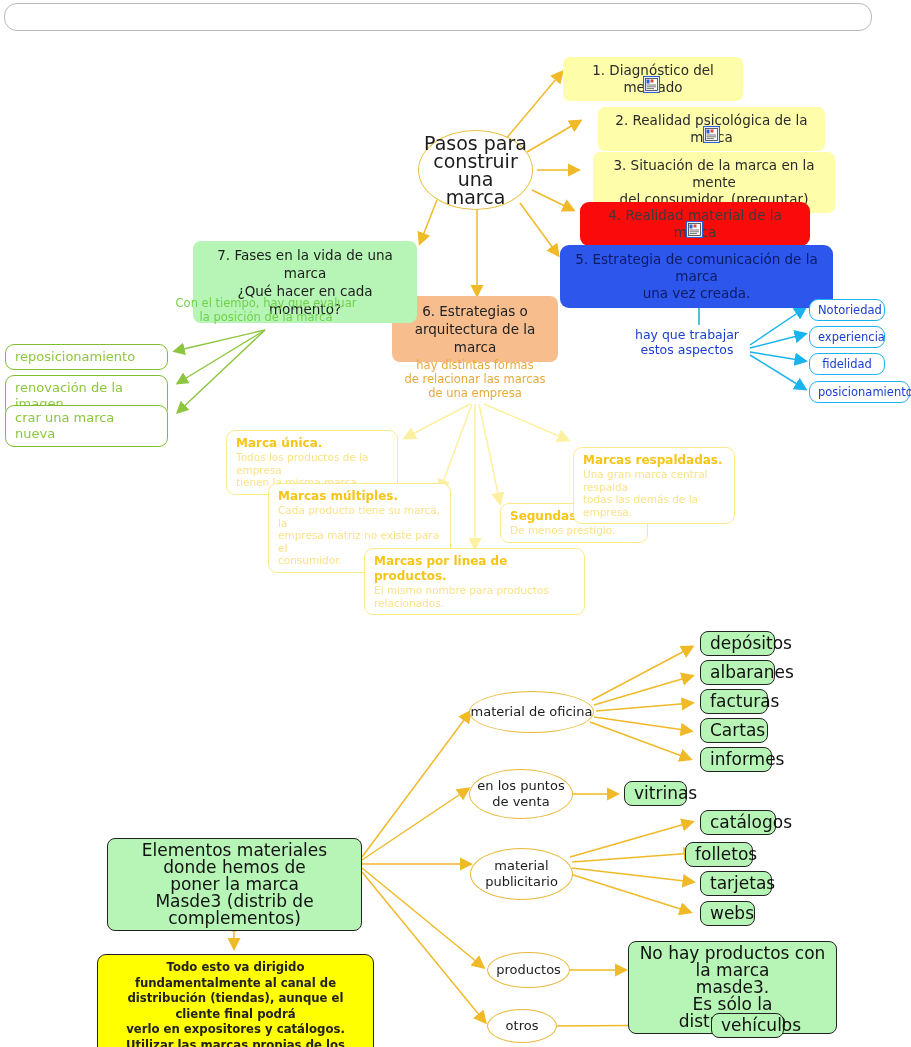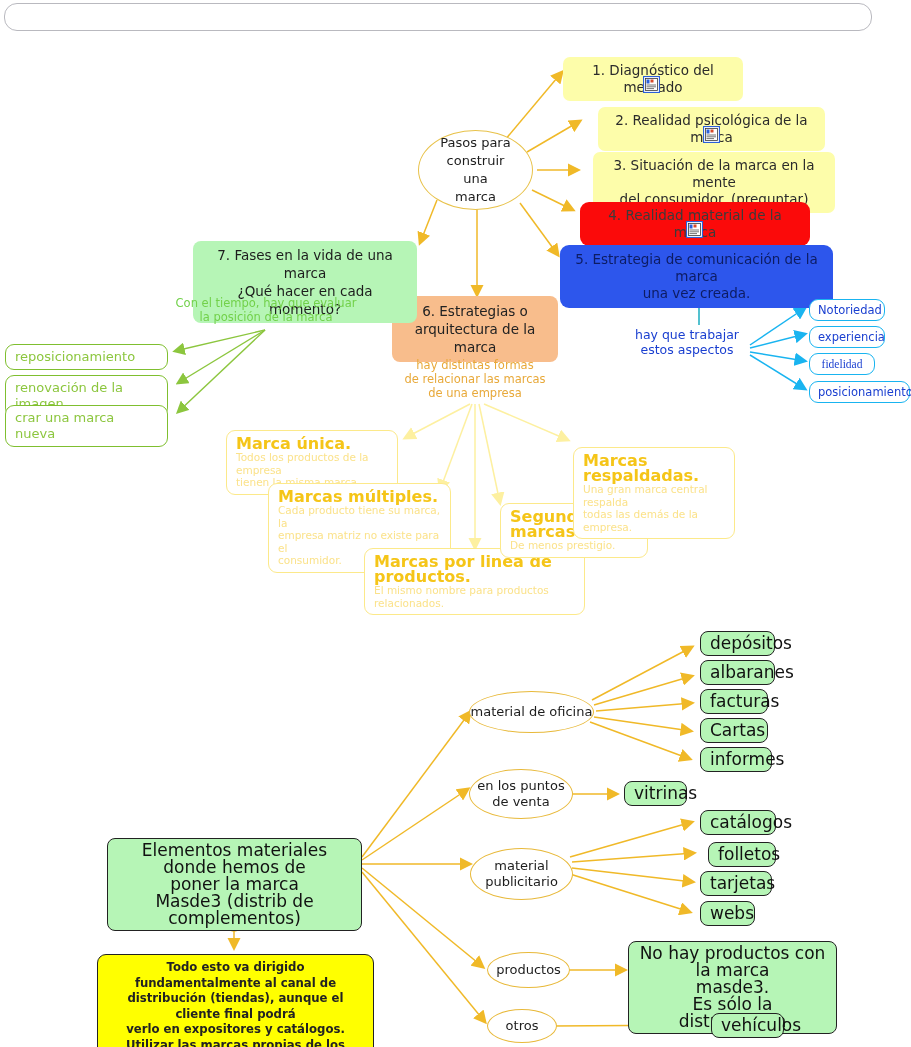--- a/index.html
+++ b/index.html
@@ -57,30 +57,30 @@
     color:#222;font-size:11.7px;line-height:15.5px;padding:5px 8px;font-weight:bold;
   }
   .box-cyan-out{
     background:#ffffff;border:1.4px solid #19b4f0;border-radius:9px;
     color:#1a3fd0;font-size:11.5px;line-height:14px;padding:3px 8px;
   }
   .box-marca{
     background:#ffffff;border:1.2px solid #fce98a;border-radius:9px;
     padding:5px 9px;text-align:left;
   }
-  .box-marca .m-title{color:#f5c518;font-weight:bold;font-size:16px;line-height:15px;}
+  .box-marca .m-title{color:#f5c518;font-weight:bold;font-size:12px;line-height:15px;}
   .box-marca .m-desc{color:#fbe28a;font-size:10.5px;line-height:12.5px;}
 
   .ellipse{
     position:absolute;box-sizing:border-box;
     border:1.3px solid #e8b93a;border-radius:50%;background:#fff;
     display:flex;align-items:center;justify-content:center;text-align:center;
     color:#1d1d1d;font-size:13px;line-height:16px;
   }
-  .ellipse.central{border-color:#e8c24a;font-size:13px;line-height:18px;}
+  .ellipse.central{border-color:#e8c24a;font-size:19px;line-height:18px;}
 
   
   .lbl{position:absolute;text-align:center;}
   .lbl-green{color:#72d14a;font-size:11.5px;line-height:14px;}
   .lbl-orange{color:#e8a93a;font-size:11.5px;line-height:14px;}
   .lbl-blue{color:#1a3fd0;font-size:12.5px;line-height:15px;font-weight:normal;}
 
   
   .note-icon{position:absolute;width:17px;height:17px;}
 </style>
@@ -275,21 +275,21 @@
     <span style="white-space:pre-line;">hay que trabajar
 estos aspectos</span>
   </div>
 
   <div class="node box-cyan-out" style="left:809px;top:299px;width:76px;">
     <span>Notoriedad</span>
   </div>
   <div class="node box-cyan-out" style="left:809px;top:326px;width:76px;">
     <span>experiencia</span>
   </div>
-  <div class="node box-cyan-out" style="left:809px;top:353px;width:66px;font-family:Liberation Serif, serif;">
+  <div class="node box-cyan-out" style="left:809px;top:353px;width:76px;">
     <span>fidelidad</span>
   </div>
   <div class="node box-cyan-out" style="left:809px;top:381px;width:101px;">
     <span>posicionamiento</span>
   </div>
 
   <div class="lbl lbl-orange" style="left:383px;top:358px;width:184px;">
     <span style="white-space:pre-line;">hay distintas formas
 de relacionar las marcas
 de una empresa</span>
@@ -374,21 +374,21 @@
     <span>informes</span>
   </div>
 
   <div class="node box-green-black" style="left:624px;top:781px;width:63px;">
     <span>vitrinas</span>
   </div>
 
   <div class="node box-green-black" style="left:700px;top:810px;width:76px;">
     <span>catálogos</span>
   </div>
-  <div class="node box-green-black" style="left:708px;top:842px;width:68px;">
+  <div class="node box-green-black" style="left:685px;top:842px;width:68px;">
     <span>folletos</span>
   </div>
   <div class="node box-green-black" style="left:700px;top:871px;width:72px;">
     <span>tarjetas</span>
   </div>
   <div class="node box-green-black" style="left:700px;top:901px;width:55px;">
     <span>webs</span>
   </div>
 
   <div class="node box-green-black" style="left:628px;top:941px;width:209px;">

